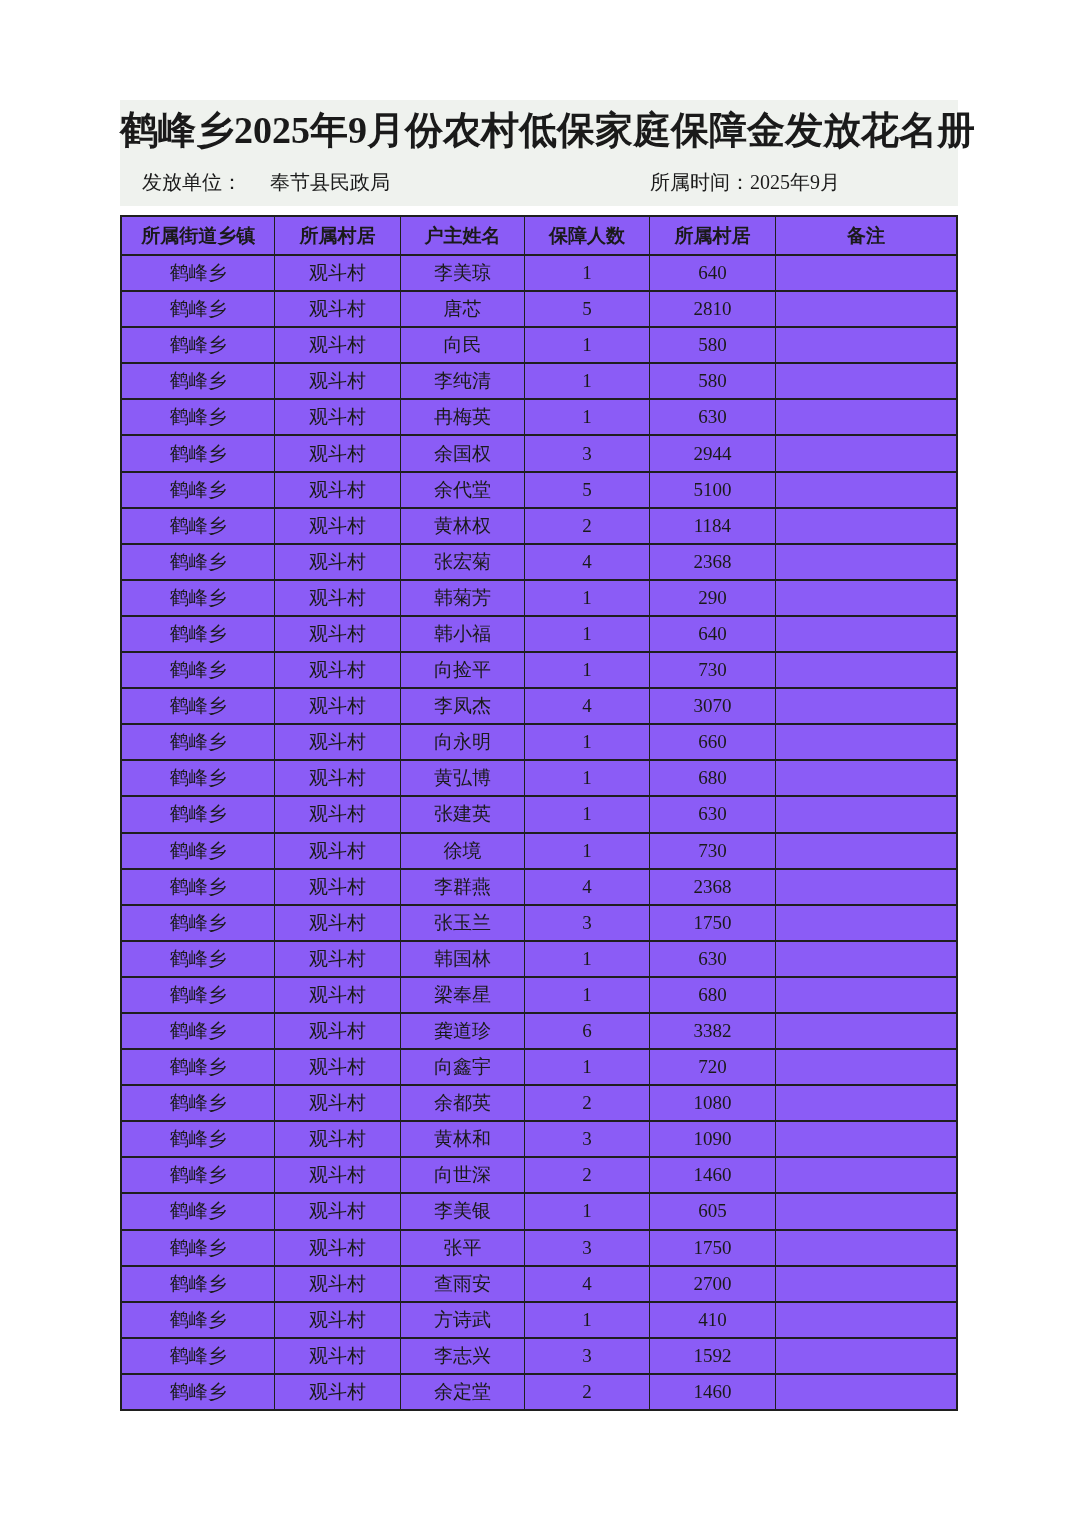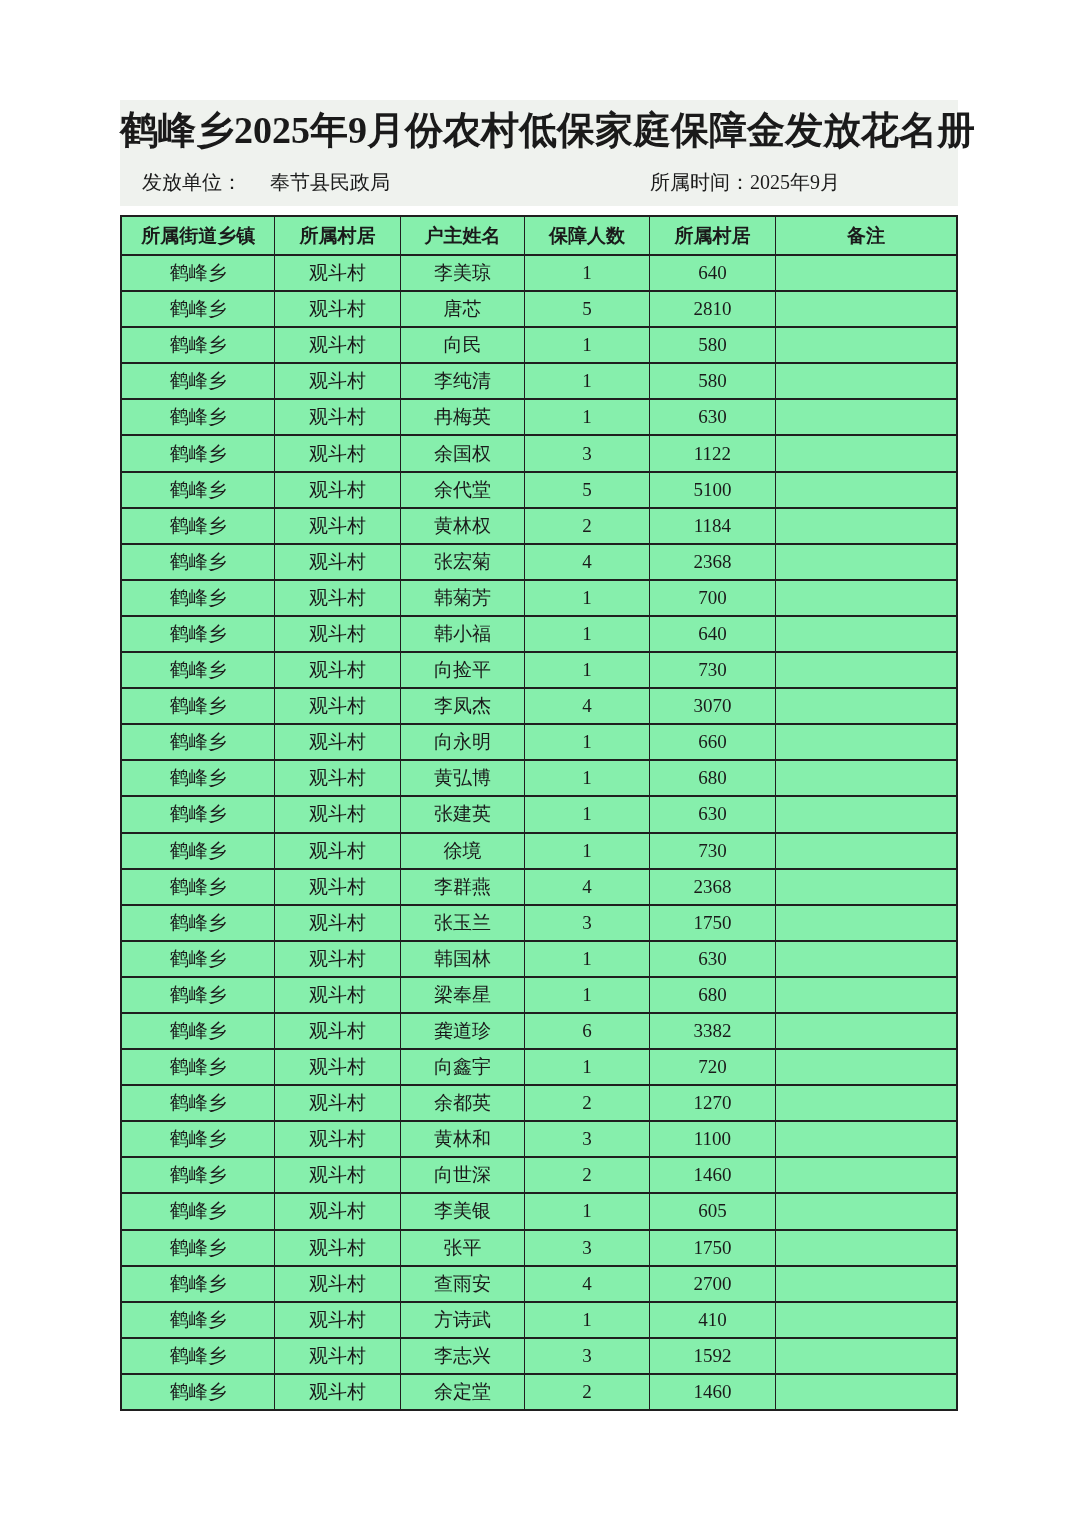--- a/index.html
+++ b/index.html
@@ -46,21 +46,21 @@
   .meta-left, .meta-right { white-space: nowrap; }
   .meta-gap { display: inline-block; width: 28px; }
   table.roster {
     position: absolute;
     left: 120px;
     top: 215px;
     width: 838px;
     height: 1196px;
     border-collapse: collapse;
     table-layout: fixed;
-    background: #86efac;
+    background: #8b5cf6;
     border: 2px solid #1f1f1f;
   }
   table.roster th, table.roster td {
     border-left: 1px solid #1f1f1f;
     border-right: 1px solid #1f1f1f;
     border-top: 2px solid #1f1f1f;
     border-bottom: 2px solid #1f1f1f;
     text-align: center;
     vertical-align: middle;
     font-size: 19px;
@@ -154,21 +154,21 @@
           <td>冉梅英</td>
           <td>1</td>
           <td>630</td>
           <td></td>
         </tr>
         <tr>
           <td>鹤峰乡</td>
           <td>观斗村</td>
           <td>余国权</td>
           <td>3</td>
-          <td>1122</td>
+          <td>2944</td>
           <td></td>
         </tr>
         <tr>
           <td>鹤峰乡</td>
           <td>观斗村</td>
           <td>余代堂</td>
           <td>5</td>
           <td>5100</td>
           <td></td>
         </tr>
@@ -186,21 +186,21 @@
           <td>张宏菊</td>
           <td>4</td>
           <td>2368</td>
           <td></td>
         </tr>
         <tr>
           <td>鹤峰乡</td>
           <td>观斗村</td>
           <td>韩菊芳</td>
           <td>1</td>
-          <td>700</td>
+          <td>290</td>
           <td></td>
         </tr>
         <tr>
           <td>鹤峰乡</td>
           <td>观斗村</td>
           <td>韩小福</td>
           <td>1</td>
           <td>640</td>
           <td></td>
         </tr>
@@ -298,29 +298,29 @@
           <td>向鑫宇</td>
           <td>1</td>
           <td>720</td>
           <td></td>
         </tr>
         <tr>
           <td>鹤峰乡</td>
           <td>观斗村</td>
           <td>余都英</td>
           <td>2</td>
-          <td>1270</td>
+          <td>1080</td>
           <td></td>
         </tr>
         <tr>
           <td>鹤峰乡</td>
           <td>观斗村</td>
           <td>黄林和</td>
           <td>3</td>
-          <td>1100</td>
+          <td>1090</td>
           <td></td>
         </tr>
         <tr>
           <td>鹤峰乡</td>
           <td>观斗村</td>
           <td>向世深</td>
           <td>2</td>
           <td>1460</td>
           <td></td>
         </tr>

